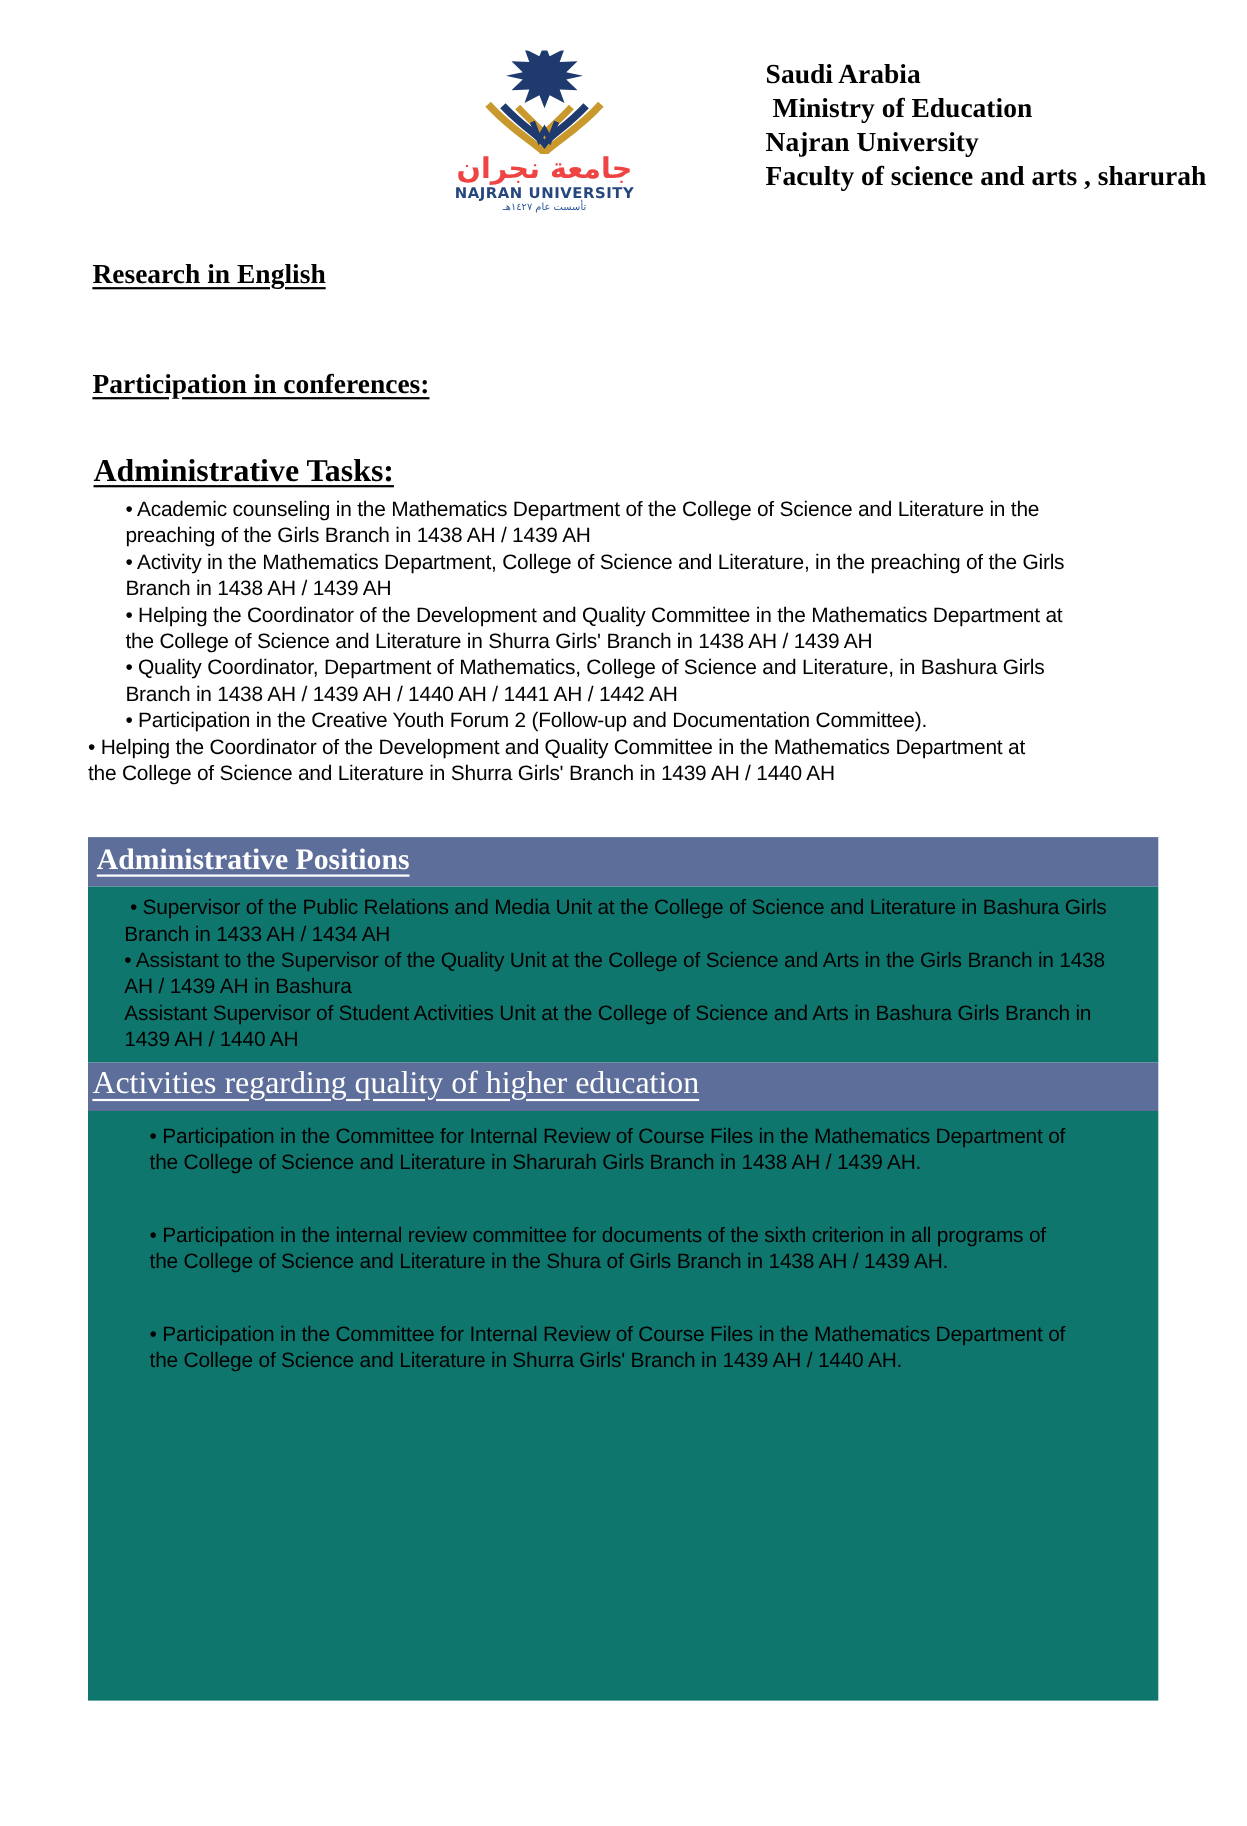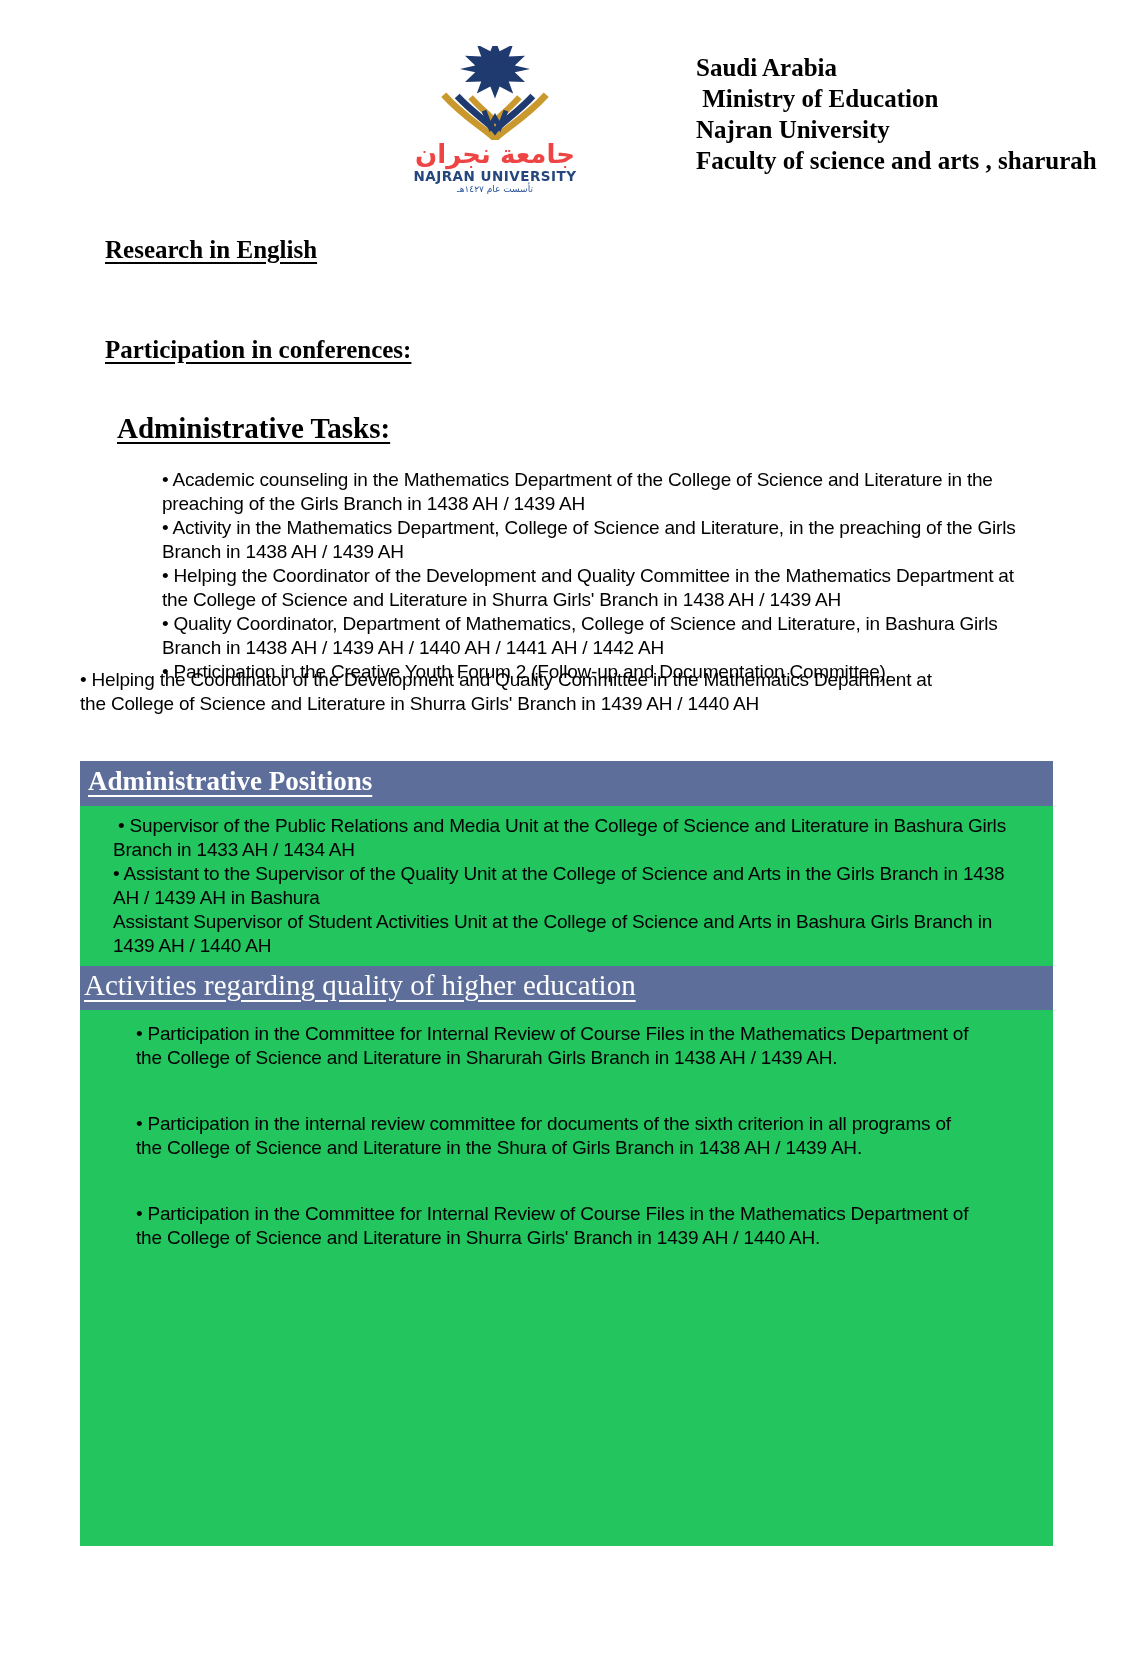--- a/index.html
+++ b/index.html
@@ -14,42 +14,42 @@
   .logo-en{font-family:"DejaVu Sans",sans-serif;font-weight:bold;font-size:13.5px;line-height:16px;letter-spacing:.5px;color:#26477d;}
   .logo-founded{font-family:"DejaVu Sans",sans-serif;font-size:9px;line-height:11px;color:#2a5699;direction:rtl;}
   .header-text{
     position:absolute;left:648px;top:52px;width:470px;
     font-family:"Liberation Serif",serif;font-weight:bold;font-size:25px;line-height:31px;
     white-space:pre-wrap;
     margin-left:48px;
   }
   
   .h-underline{
-    position:absolute;left:105px;
+    position:absolute;left:84px;
     font-family:"Liberation Serif",serif;font-weight:bold;font-size:25px;
     text-decoration:underline;text-underline-offset:4px;
   }
   .h-research{top:236px;}
   .h-conferences{top:336px;}
-  .h-tasks{left:85px;top:412px;font-size:29px;margin-left:32px;}
+  .h-tasks{left:85px;top:412px;font-size:29px;}
   
   .body-txt{font-size:19px;line-height:24px;letter-spacing:-0.2px;white-space:pre-wrap;}
-  .tasks-list{position:absolute;left:114px;top:468px;width:878px;margin-left:48px;}
+  .tasks-list{position:absolute;left:114px;top:452px;width:878px;}
   .tasks-flush{position:absolute;left:80px;top:668px;width:872px;}
   
   .banner{
     position:absolute;left:80px;width:973px;background:#5d6e9b;color:#ffffff;
     font-family:"Liberation Serif",serif;
   }
   .banner-title{display:inline-block;text-decoration:underline;text-underline-offset:5px;}
   .banner1{top:761px;height:45px;}
   .banner1 .banner-title{font-weight:bold;font-size:27px;padding:5px 0 0 8px;}
   .banner2{top:966px;height:44px;}
   .banner2 .banner-title{font-weight:normal;font-size:29px;padding:3px 0 0 4px;}
-  .panel{position:absolute;left:80px;width:973px;background:#22c55e;box-sizing:border-box;}
+  .panel{position:absolute;left:80px;width:973px;background:#0f766e;box-sizing:border-box;}
   .panel1{top:806px;height:160px;padding:8px 20px 0 33px;}
   .panel2{top:1010px;height:536px;padding:12px 60px 0 56px;}
   .panel2 .body-txt{width:842px;margin:0 0 42px 0;}
 </style>
 </head>
 <body>
 
 <div class="page">
 
   <div class="logo">

